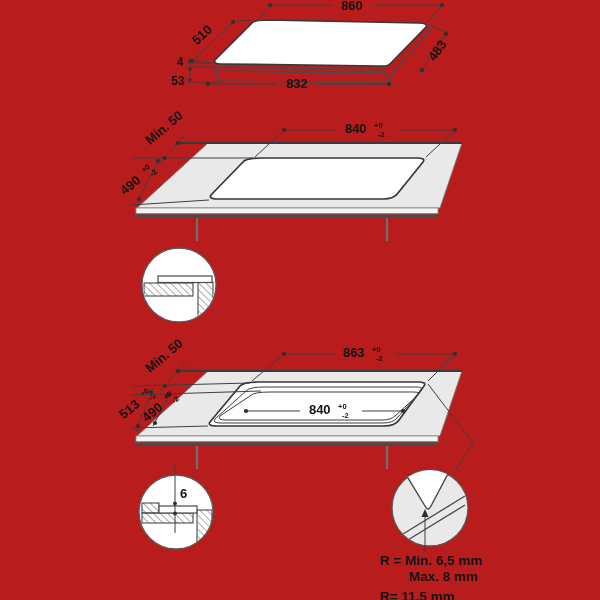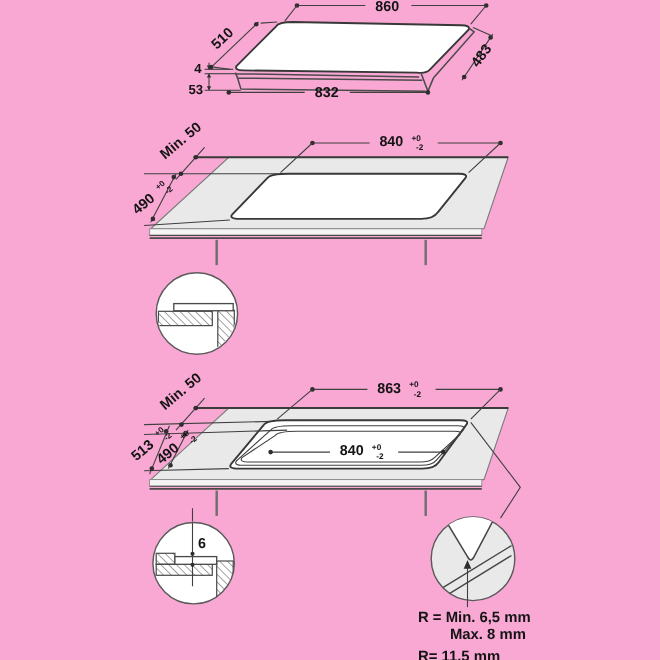--- a/index.html
+++ b/index.html
@@ -1,16 +1,16 @@
 <!DOCTYPE html>
 <html><head>
 <meta charset="utf-8">
 <style>
   html,body{margin:0;padding:0;background:#ffffff;}
-  .stage{width:600px;height:600px;position:relative;background:#f9a8d4;overflow:hidden;}
+  .stage{width:600px;height:600px;position:relative;background:#b91c1c;overflow:hidden;}
   svg{display:block;}
   text{font-family:"Liberation Sans","DejaVu Sans",sans-serif;fill:#141414;}
   .dim{font-size:13px;font-weight:bold;}
   .dim-sm{font-size:12px;font-weight:bold;}
   .tol{font-size:7.5px;font-weight:bold;}
   .note{font-size:13.5px;font-weight:bold;}
   .thin{stroke:#3f3f3f;stroke-width:1;fill:none;}
   .outline{stroke:#4a4a4a;stroke-width:1.4;fill:none;}
   .cutline{stroke:#383838;stroke-width:1.7;fill:#ffffff;}
   .slab{fill:#e9e9e9;stroke:#7a7a7a;stroke-width:1;}

